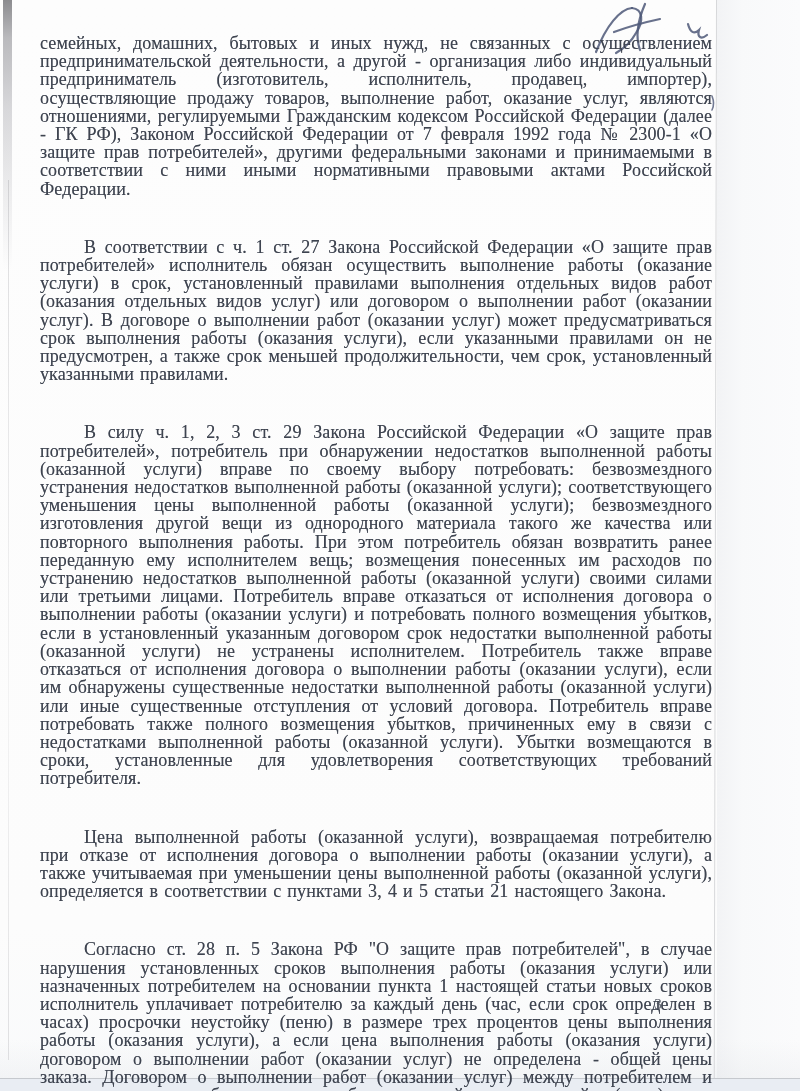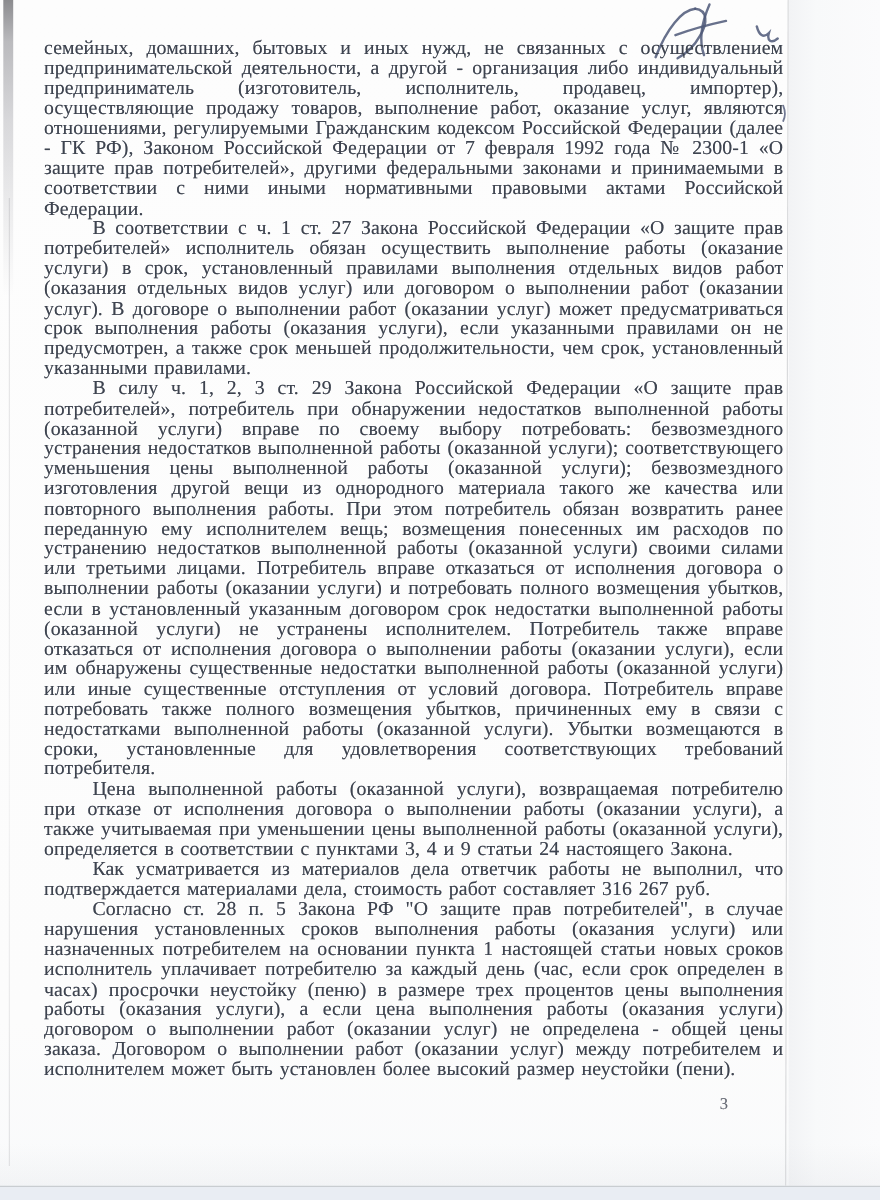--- a/index.html
+++ b/index.html
@@ -29,20 +29,21 @@
     text-align: justify;
     text-shadow: 0 0 0.6px rgba(62, 68, 80, 0.55);
     letter-spacing: 0.1px;
   }
   .doc-text p {
     margin: 0;
     word-spacing: 1.5px;
   }
   .doc-text p.indent {
     text-indent: 44px;
+    margin-top: 40px;
   }
   
   .page-number {
     position: absolute;
     left: 648px;
     top: 996px;
     width: 20px;
     text-align: center;
     font-size: 15px;
     color: #4d525e;
@@ -158,20 +159,19 @@
     <path d="M100 22 C102 30 106 33 111 28 C109 35 113 38 119 33"></path>
   </svg>
   <svg class="pen-tick" viewBox="0 0 8 18">
     <path d="M2 2 C4 7 4 12 2 16"></path>
   </svg>
 
   <div class="doc-text">
     <p>семейных, домашних, бытовых и иных нужд, не связанных с осуществлением предпринимательской деятельности, а другой - организация либо индивидуальный предприниматель (изготовитель, исполнитель, продавец, импортер), осуществляющие продажу товаров, выполнение работ, оказание услуг, являются отношениями, регулируемыми Гражданским кодексом Российской Федерации (далее - ГК РФ), Законом Российской Федерации от 7 февраля 1992 года № 2300-1 «О защите прав потребителей», другими федеральными законами и принимаемыми в соответствии с ними иными нормативными правовыми актами Российской Федерации.</p>
     <p class="indent">В соответствии с ч. 1 ст. 27 Закона Российской Федерации «О защите прав потребителей» исполнитель обязан осуществить выполнение работы (оказание услуги) в срок, установленный правилами выполнения отдельных видов работ (оказания отдельных видов услуг) или договором о выполнении работ (оказании услуг). В договоре о выполнении работ (оказании услуг) может предусматриваться срок выполнения работы (оказания услуги), если указанными правилами он не предусмотрен, а также срок меньшей продолжительности, чем срок, установленный указанными правилами.</p>
     <p class="indent">В силу ч. 1, 2, 3 ст. 29 Закона Российской Федерации «О защите прав потребителей», потребитель при обнаружении недостатков выполненной работы (оказанной услуги) вправе по своему выбору потребовать: безвозмездного устранения недостатков выполненной работы (оказанной услуги); соответствующего уменьшения цены выполненной работы (оказанной услуги); безвозмездного изготовления другой вещи из однородного материала такого же качества или повторного выполнения работы. При этом потребитель обязан возвратить ранее переданную ему исполнителем вещь; возмещения понесенных им расходов по устранению недостатков выполненной работы (оказанной услуги) своими силами или третьими лицами. Потребитель вправе отказаться от исполнения договора о выполнении работы (оказании услуги) и потребовать полного возмещения убытков, если в установленный указанным договором срок недостатки выполненной работы (оказанной услуги) не устранены исполнителем. Потребитель также вправе отказаться от исполнения договора о выполнении работы (оказании услуги), если им обнаружены существенные недостатки выполненной работы (оказанной услуги) или иные существенные отступления от условий договора. Потребитель вправе потребовать также полного возмещения убытков, причиненных ему в связи с недостатками выполненной работы (оказанной услуги). Убытки возмещаются в сроки, установленные для удовлетворения соответствующих требований потребителя.</p>
-    <p class="indent">Цена выполненной работы (оказанной услуги), возвращаемая потребителю при отказе от исполнения договора о выполнении работы (оказании услуги), а также учитываемая при уменьшении цены выполненной работы (оказанной услуги), определяется в соответствии с пунктами 3, 4 и 9 статьи 24 настоящего Закона.</p>
-    <p class="indent">Как усматривается из материалов дела ответчик  работы не выполнил, что подтверждается материалами дела, стоимость работ составляет 316 267 руб.</p>
+    <p class="indent">Цена выполненной работы (оказанной услуги), возвращаемая потребителю при отказе от исполнения договора о выполнении работы (оказании услуги), а также учитываемая при уменьшении цены выполненной работы (оказанной услуги), определяется в соответствии с пунктами 3, 4 и 5 статьи 21 настоящего Закона.</p>
     <p class="indent">Согласно ст. 28 п. 5 Закона РФ "О защите прав потребителей", в случае нарушения установленных сроков выполнения работы (оказания услуги) или назначенных потребителем на основании пункта 1 настоящей статьи новых сроков исполнитель уплачивает потребителю за каждый день (час, если срок определен в часах) просрочки неустойку (пеню) в размере трех процентов цены выполнения работы (оказания услуги), а если цена выполнения работы (оказания услуги) договором о выполнении работ (оказании услуг) не определена - общей цены заказа. Договором о выполнении работ (оказании услуг) между потребителем и исполнителем может быть установлен более высокий размер неустойки (пени).</p>
   </div>
 
   <div class="page-number">3</div>
 
 </div>
 
 </body></html>

